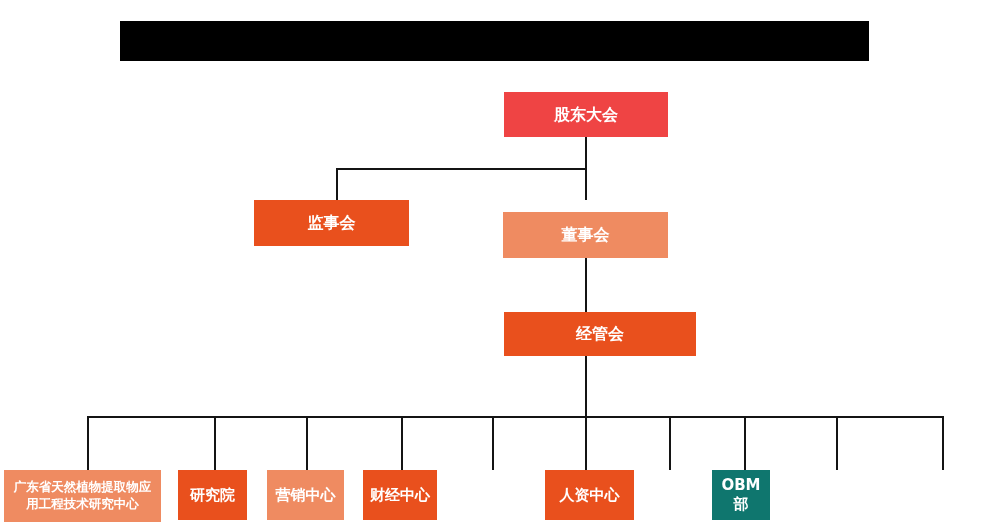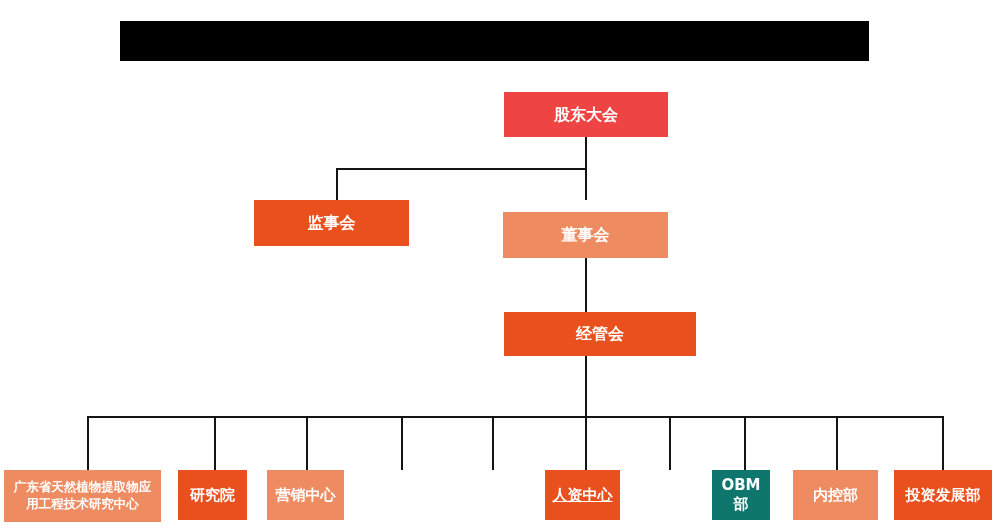--- a/index.html
+++ b/index.html
@@ -74,18 +74,17 @@
   <div class="node" style="left: 504px; top: 92px; width: 164px; height: 45px; background: #ef4444;">股东大会</div>
 
   <div class="node" style="left: 254px; top: 200px; width: 155px; height: 46px; background: rgb(233, 80, 29);">监事会</div>
   <div class="node" style="left: 503px; top: 200px; width: 165px; height: 46px; background: rgb(239, 139, 97); margin-top: 12px;">董事会</div>
 
   <div class="node" style="left: 504px; top: 312px; width: 192px; height: 44px; background: rgb(233, 80, 29);">经管会</div>
 
   <div class="node small" style="left: 4px; top: 470px; width: 157px; height: 52px; background: rgb(239, 139, 97);">广东省天然植物提取物应用工程技术研究中心</div>
   <div class="node mid" style="left: 178px; top: 470px; width: 69px; height: 50px; background: rgb(233, 80, 29);">研究院</div>
   <div class="node mid" style="left: 267px; top: 470px; width: 77px; height: 50px; background: rgb(239, 139, 97);">营销中心</div>
-  <div class="node mid" style="left: 545px; top: 470px; width: 75px; height: 50px; background: rgb(233, 80, 29); text-decoration: underline;">人资中心</div>
+  <div class="node mid" style="left: 363px; top: 470px; width: 74px; height: 50px; background: rgb(233, 80, 29);">财经中心</div>
+  <div class="node mid" style="left: 545px; top: 470px; width: 89px; height: 50px; background: rgb(233, 80, 29);">人资中心</div>
   <div class="node mid" style="left: 712px; top: 470px; width: 58px; height: 50px; background: #0f766e;">OBM部</div>
-  <div class="node mid" style="left: 793px; top: 470px; width: 85px; height: 50px; background: rgb(239, 139, 97);">内控部</div>
-  <div class="node mid" style="left: 894px; top: 470px; width: 98px; height: 50px; background: rgb(233, 80, 29);">投资发展部</div>
 
 </div>
 
 </body></html>

